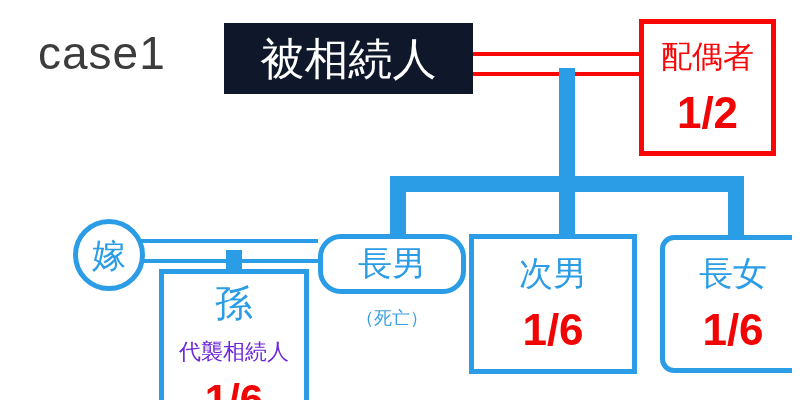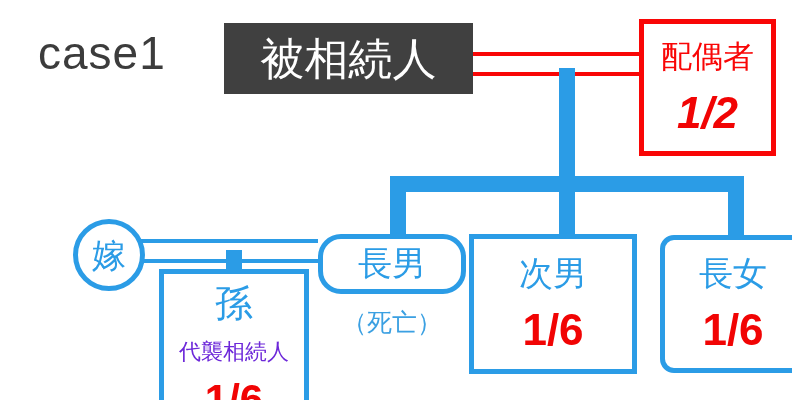--- a/index.html
+++ b/index.html
@@ -20,36 +20,36 @@
     font-size: 46px;
     color: #3c3c3c;
     letter-spacing: 1px;
   }
 
   
   .box { position: absolute; background: #ffffff; }
 
   .deceased-box {
     left: 208px; top: 7px; width: 249px; height: 71px;
-    background: #404040;
+    background: #0f172a;
     display: flex; align-items: center; justify-content: center;
   }
   .deceased-box .lbl {
     color: #ffffff; font-size: 44px; line-height: 1; white-space: nowrap;
   }
 
   .spouse-box {
     left: 623px; top: 3px; width: 137px; height: 137px;
     border: 5px solid #f90606;
     display: flex; flex-direction: column; align-items: center;
     justify-content: space-evenly;
   }
   .spouse-box .lbl { color: #f90606; font-size: 31px; line-height: 1.1; white-space: nowrap; }
   .share { color: #f10404; font-weight: bold; line-height: 1; }
-  .spouse-box .share { font-size: 44px; font-style: italic; }
+  .spouse-box .share { font-size: 44px; }
 
   .blue-box { border: 5px solid #2b9ce6; }
 
   .eldest-son-box {
     left: 302px; top: 218px; width: 148px; height: 60px;
     display: flex; align-items: center; justify-content: center; border-radius: 23px;
   }
   .second-son-box {
     left: 453px; top: 218px; width: 168px; height: 140px;
     display: flex; flex-direction: column; align-items: center; justify-content: space-evenly;
@@ -67,21 +67,21 @@
   .blue-lbl { color: #2b9ce6; font-size: 34px; line-height: 1.05; white-space: nowrap; }
   .blue-sub { color: #6d28d9; font-size: 22px; line-height: 1.05; white-space: nowrap; }
   .big-share { font-size: 44px; }
   .grand-lbl { font-size: 38px; }
   .grand-share { font-size: 42px; }
 
   .status-note {
     position: absolute;
     left: 302px; top: 282px; width: 148px;
     text-align: center;
-    color: #3ba0e2; font-size: 25px; white-space: nowrap;
+    color: #3ba0e2; font-size: 18px; white-space: nowrap;
   }
 
   .bride-circle {
     position: absolute;
     left: 57px; top: 203px; width: 72px; height: 72px;
     border: 5px solid #2b9ce6; border-radius: 50%;
     background: #ffffff;
     display: flex; align-items: center; justify-content: center;
   }
   .bride-circle .lbl { color: #2b9ce6; font-size: 34px; line-height: 1; }

